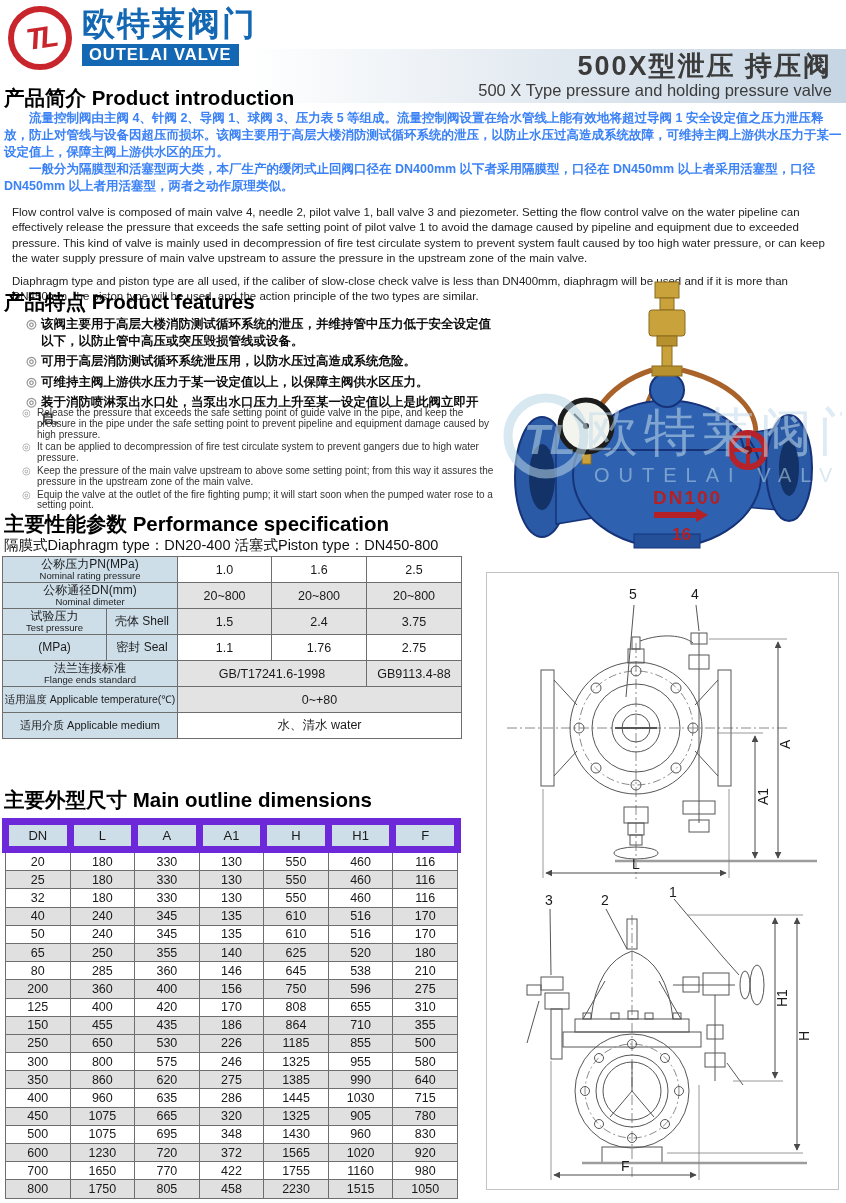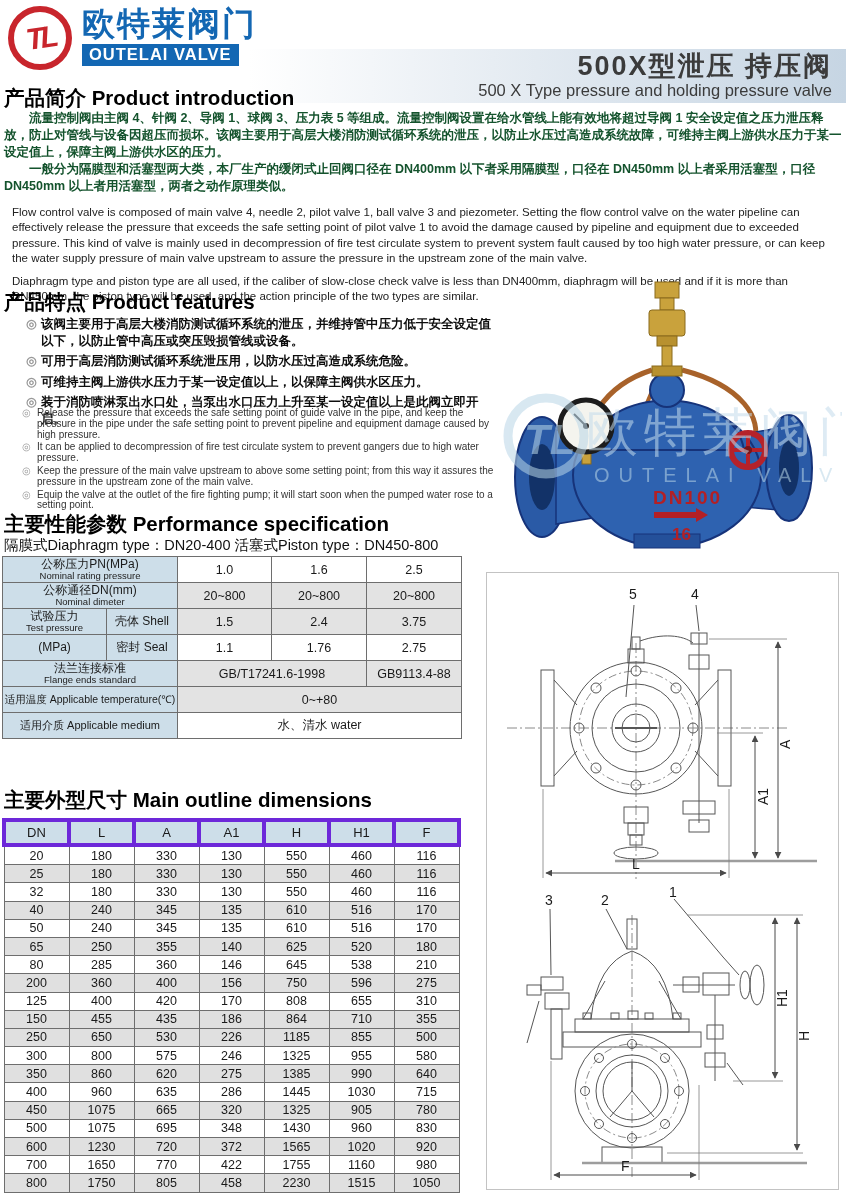--- a/index.html
+++ b/index.html
@@ -20,21 +20,21 @@
   .logo-txt{margin-left:10px;}
   .logo-cn{font-size:33px;font-weight:bold;color:#1367b3;line-height:36px;letter-spacing:2px;}
   .logo-en{display:inline-block;background:#1367b3;color:#fff;font-size:16.5px;font-weight:bold;
         padding:1px 7px 2px 7px;letter-spacing:1px;margin-top:2px;}
 
   
   .sec-title{position:absolute;left:4px;font-size:20.5px;font-weight:bold;color:#000;white-space:nowrap;}
 
   
   .cn-par{position:absolute;left:4px;width:838px;font-size:12.5px;font-weight:bold;
-        line-height:17px;color:#14532d;}
+        line-height:17px;color:#3b82f6;}
   .cn-par p{margin:0;text-indent:2em;}
   .en-par{position:absolute;left:4px;width:840px;font-size:11.5px;line-height:15.3px;color:#222;}
   .en-par p{margin:8px;}
 
   
   ul.feat{list-style:none;margin:0;padding:0;position:absolute;}
   ul.feat li{position:relative;padding-left:15px;}
   ul.feat .bullet{position:absolute;left:0;top:0;color:#9a9a9a;}
   ul.feat-cn{left:26px;top:316px;width:468px;}
   ul.feat-cn li{font-size:12.5px;font-weight:bold;line-height:16.5px;margin-bottom:4px;color:#0d0d0d;}
@@ -47,21 +47,21 @@
   table.spec td{border:1px solid #6e6e6e;text-align:center;vertical-align:middle;
         height:25px;padding:0;font-size:12.5px;color:#1a1a1a;}
   td.lbl{background:#cddee9;}
   td.lbl .l1{font-size:12px;line-height:13px;}
   td.lbl .l2{font-size:9.5px;line-height:10.5px;color:#222;}
   tr.gray td.val{background:#e3e3e3;}
   td.val{background:#fff;}
 
   
   table.dims{position:absolute;left:2px;top:818px;width:459px;border-collapse:collapse;table-layout:fixed;}
-  table.dims th{border:4px solid #6d28d9;background:#cddee9;font-size:13px;font-weight:normal;
+  table.dims th{border:7px solid #6d28d9;background:#cddee9;font-size:13px;font-weight:normal;
         color:#1a1a1a;height:21px;padding:0;}
   table.dims td{border:1px solid #6e6e6e;text-align:center;font-size:12.5px;color:#1a1a1a;
         height:17.2px;padding:0;background:#fff;}
   table.dims tr.alt td{background:#e0e0e0;}
 
   
   .photo{position:absolute;left:486px;top:278px;width:356px;height:280px;}
   .draw-box{position:absolute;left:486px;top:572px;width:353px;height:618px;
         border:1px solid #c3c3c3;background:#fff;box-sizing:border-box;}
   .draw-box svg{position:absolute;left:0;}

